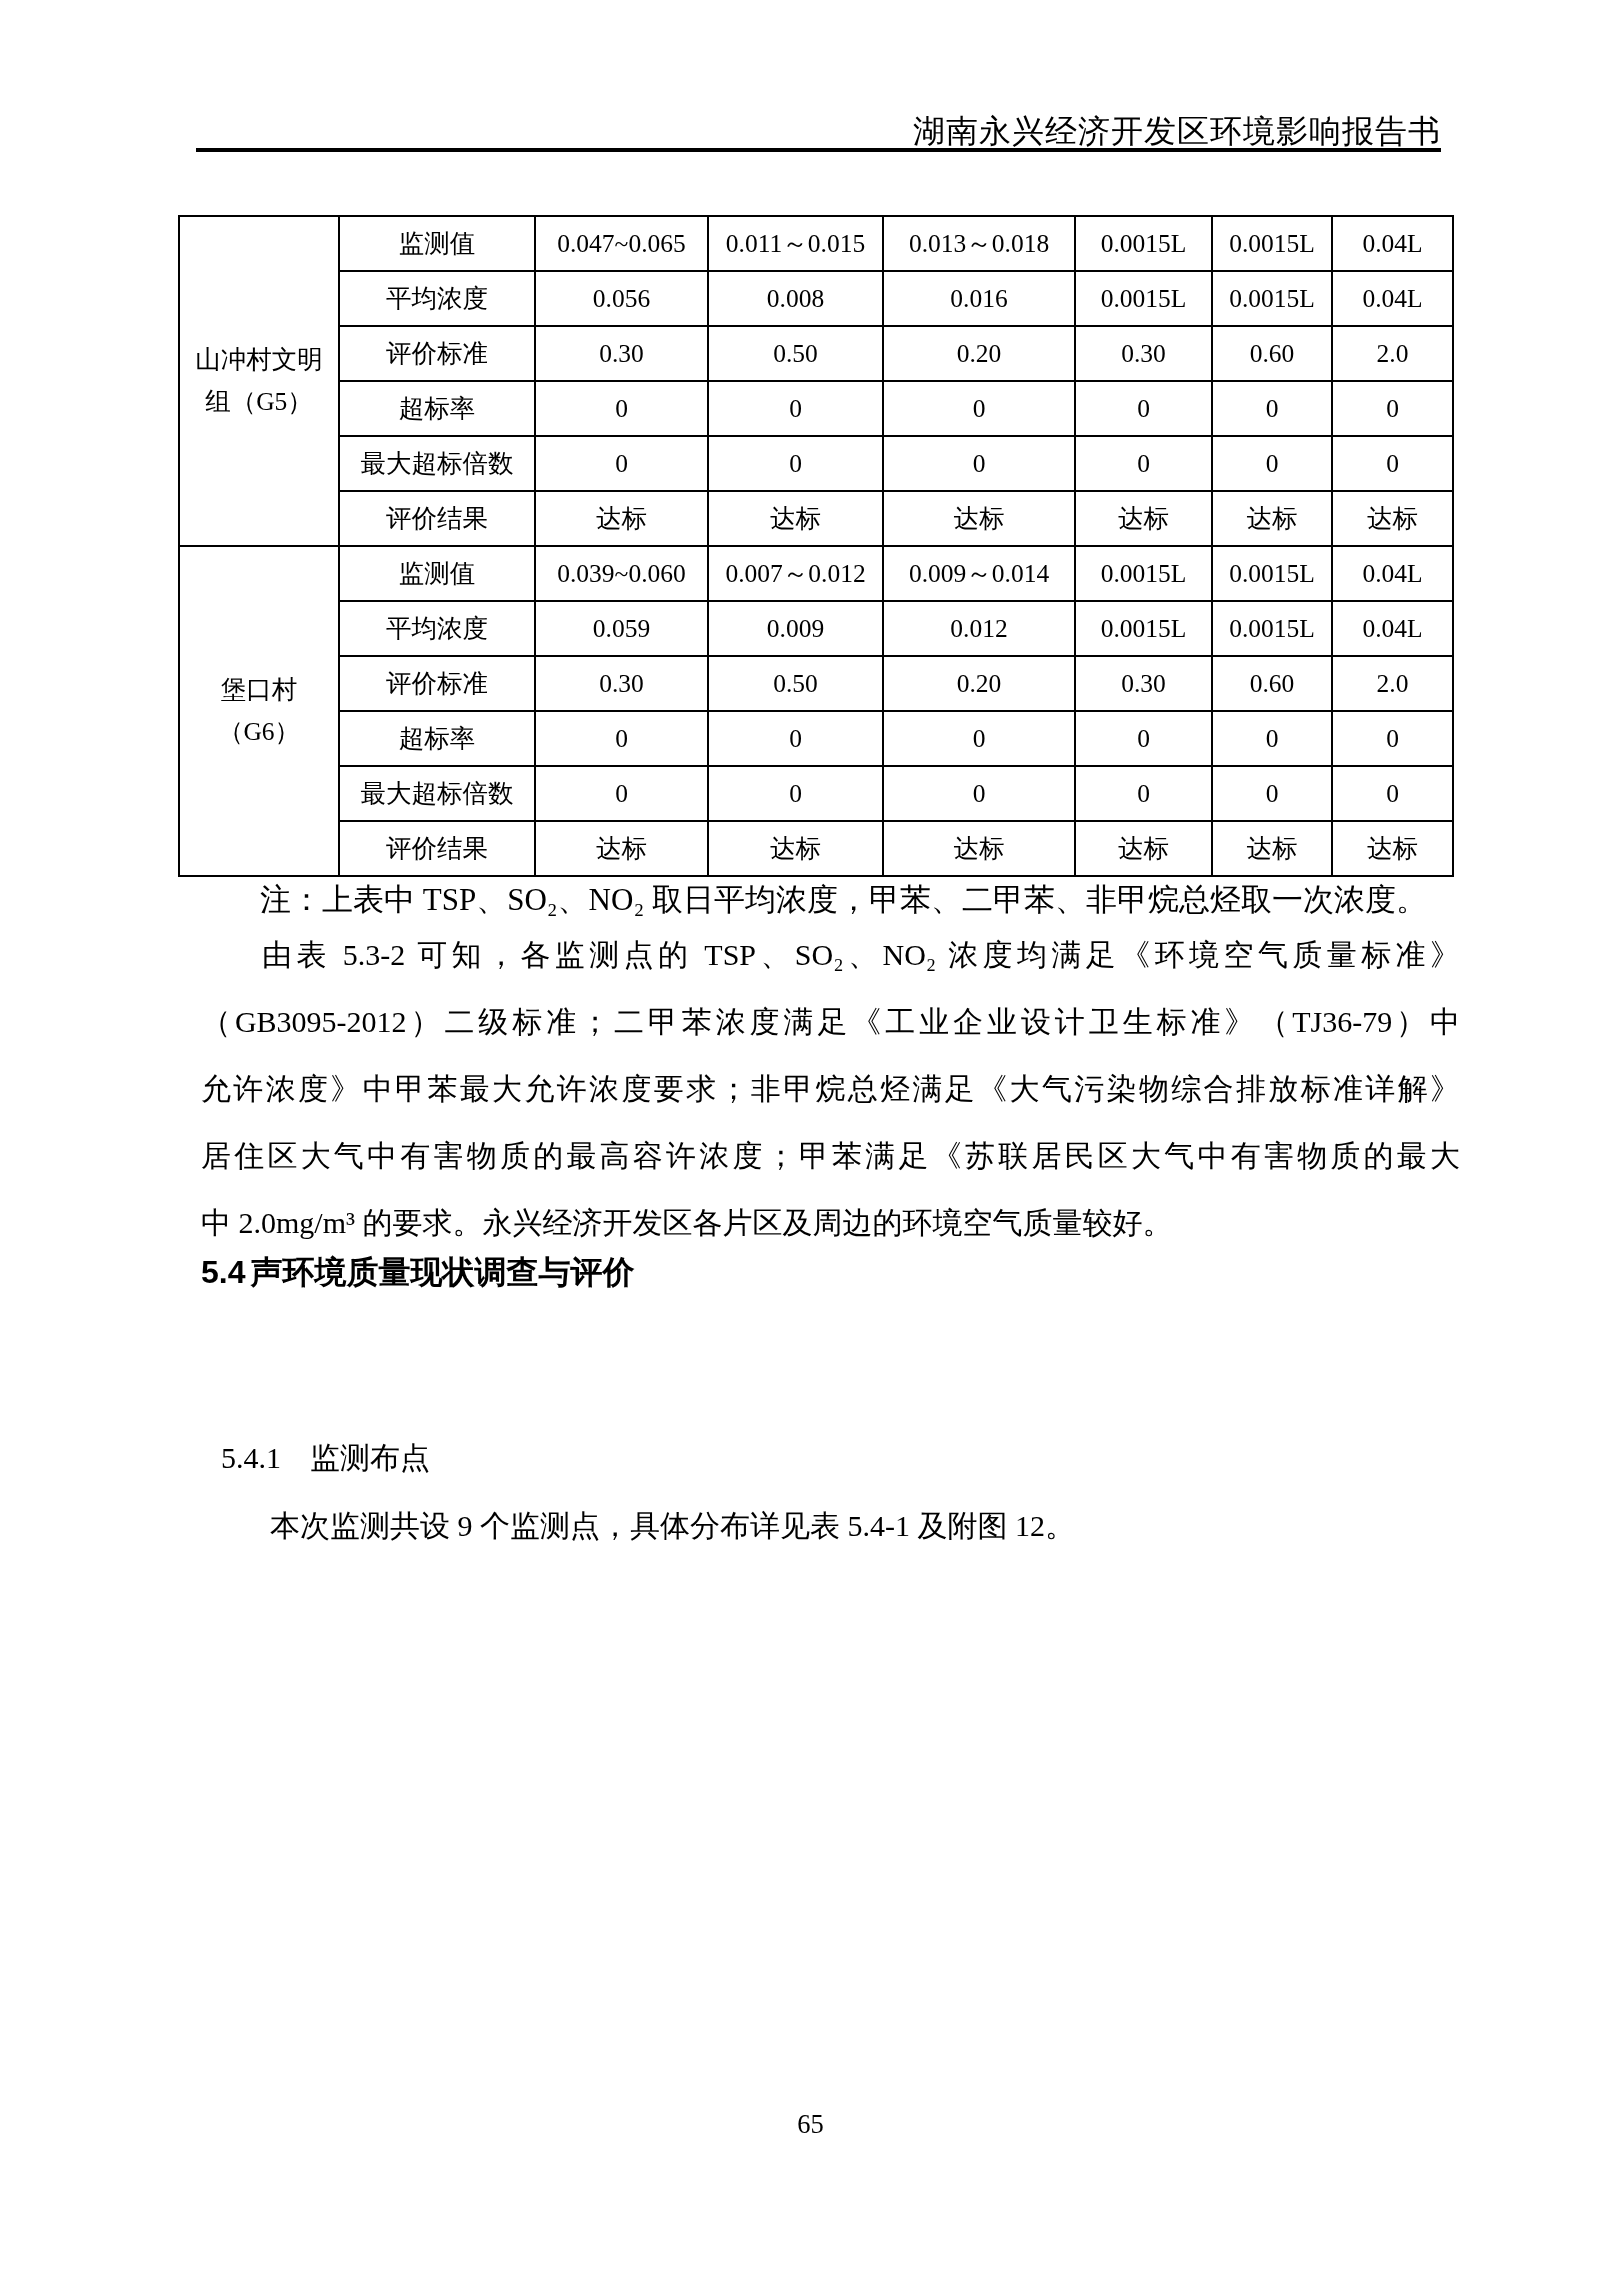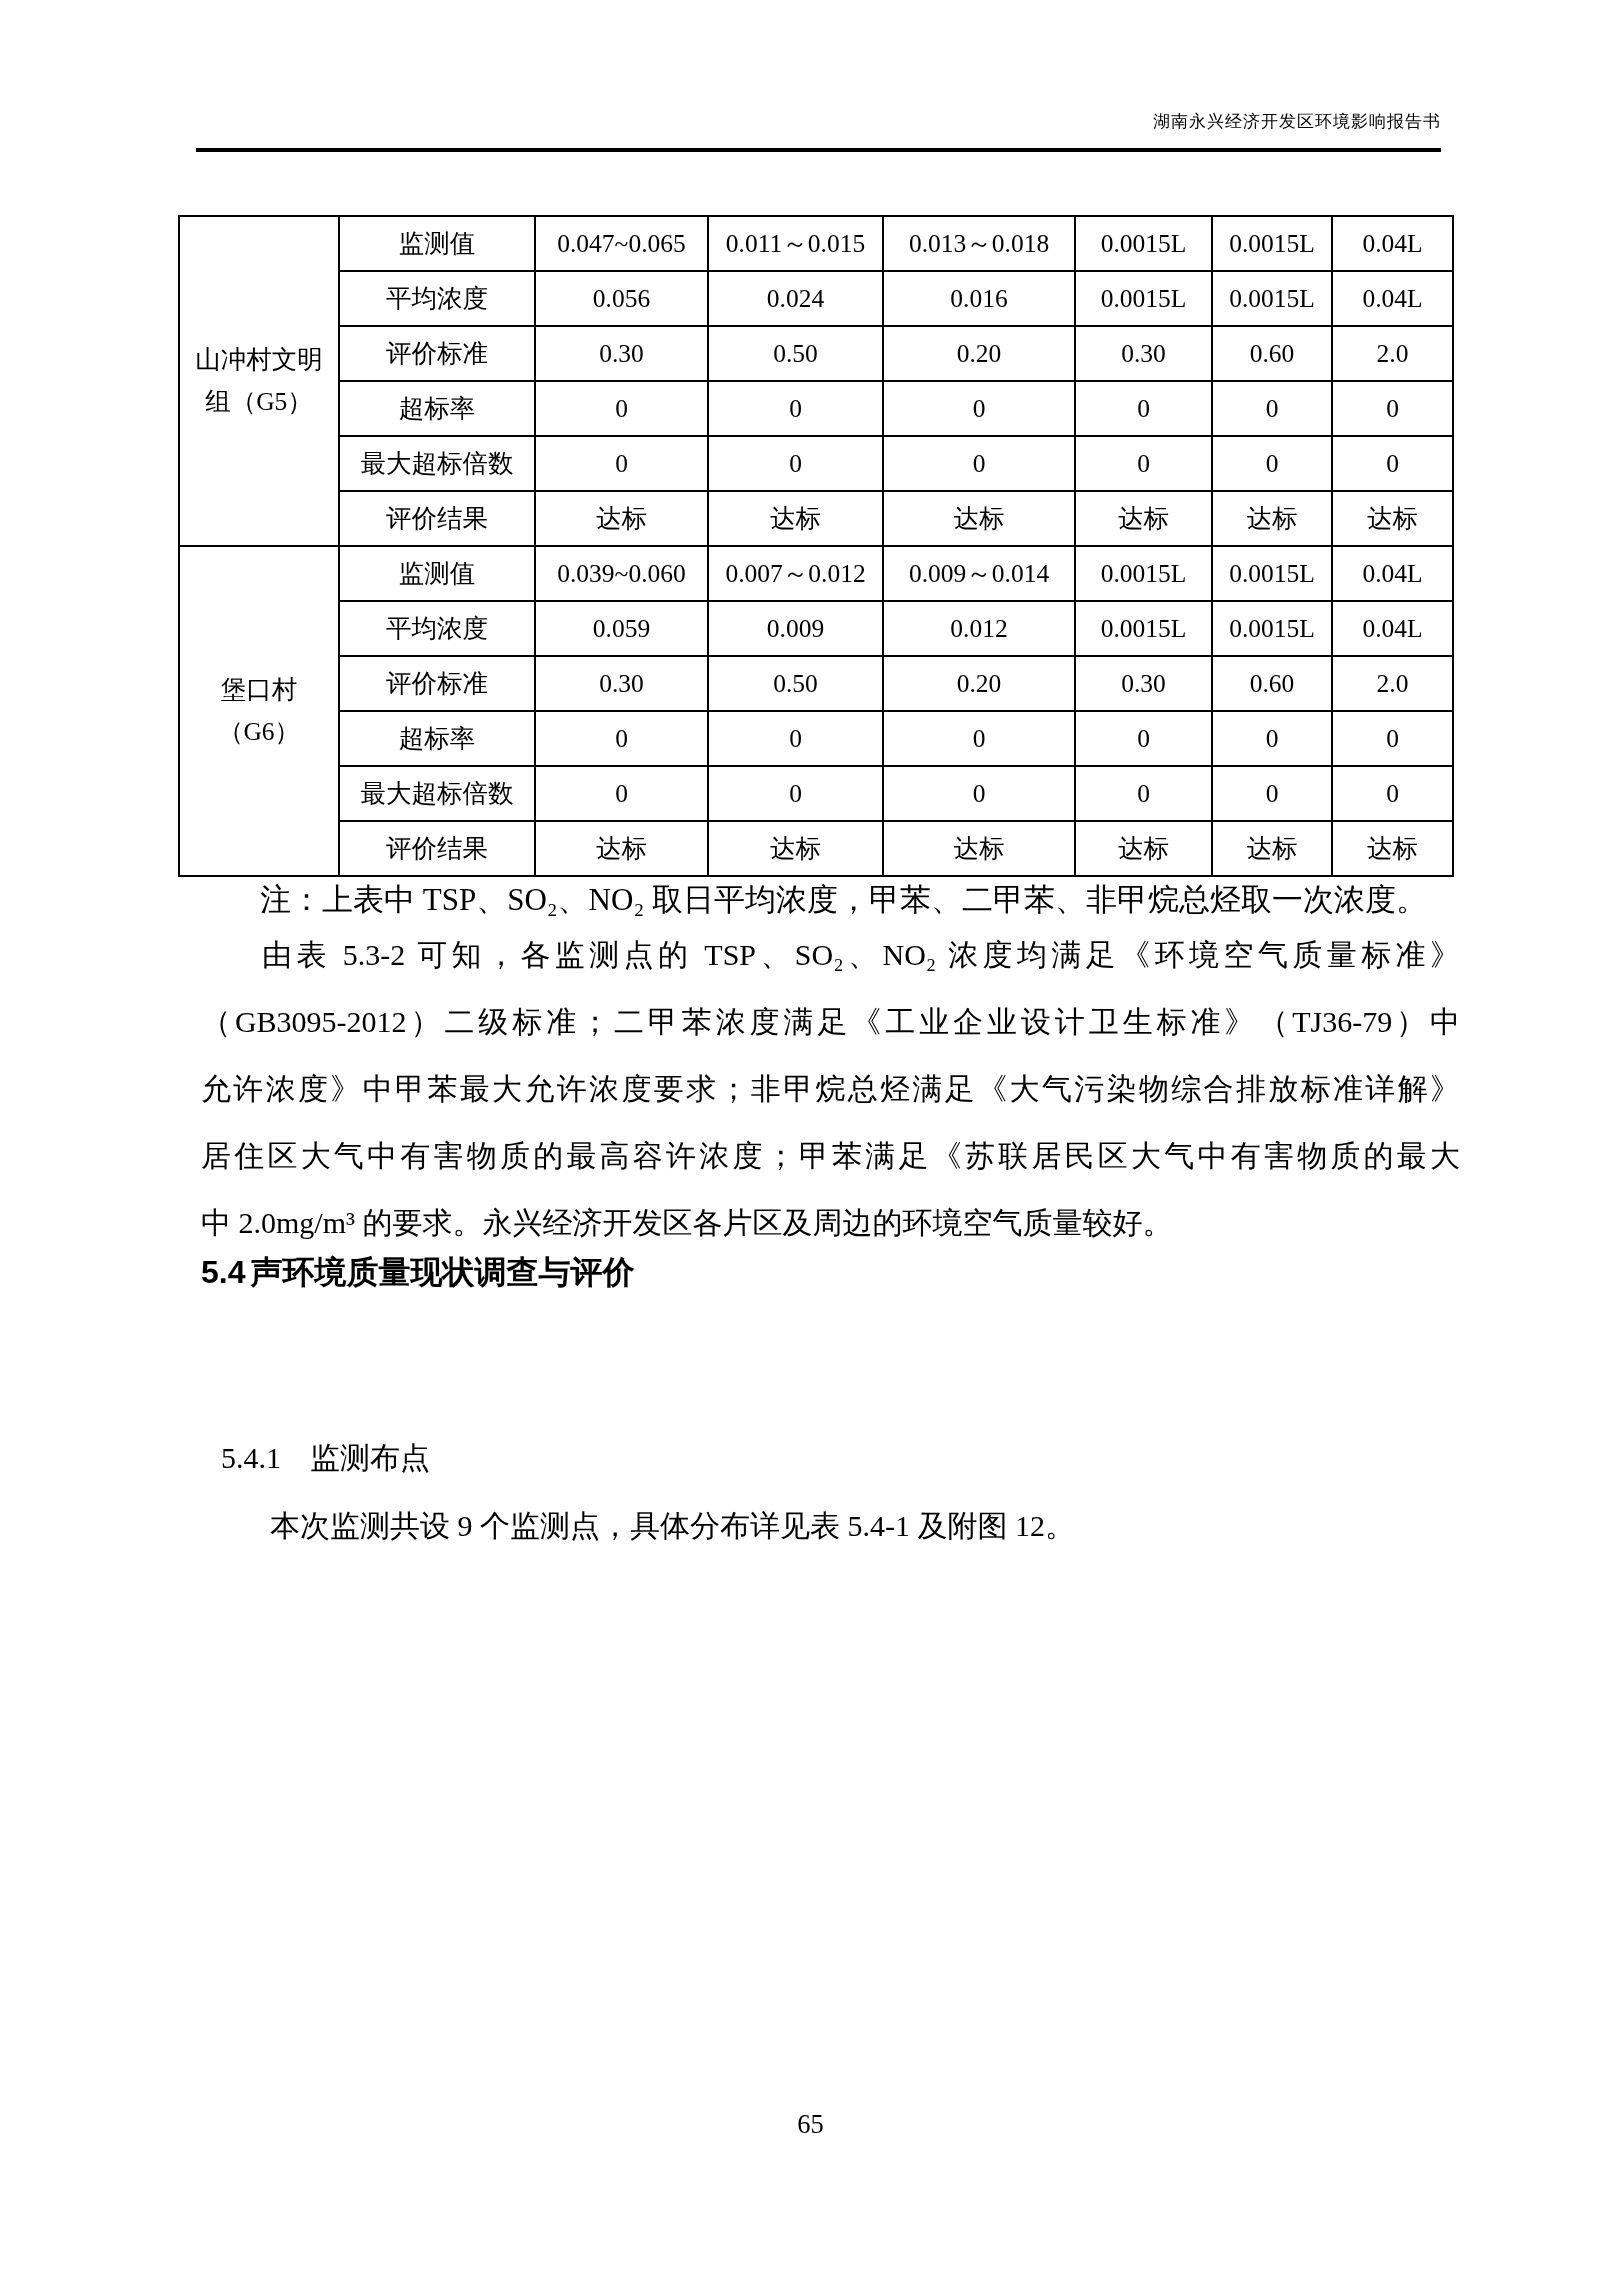--- a/index.html
+++ b/index.html
@@ -3,21 +3,21 @@
 <meta charset="utf-8">
 <style>
   html,body{margin:0;padding:0;}
   body{
     width:1621px;height:2293px;background:#ffffff;color:#000;
     position:relative;overflow:hidden;
     font-family:"Liberation Serif","DejaVu Serif",serif;
   }
   .hdr-title{
     position:absolute;top:110px;right:180px;
-    font-size:17px;letter-spacing:1px;white-space:nowrap;
+    font-size:32px;letter-spacing:1px;white-space:nowrap;
   }
   .hdr-rule{
     position:absolute;left:196px;top:148px;width:1245px;height:3.9px;background:#000;
   }
   .air-table{
     position:absolute;left:178px;top:215px;
     border-collapse:collapse;table-layout:fixed;width:1273px;
   }
   .air-table td{
     border-left:2px solid #000;border-right:2px solid #000;
@@ -87,21 +87,21 @@
       <td>0.047~0.065</td>
       <td>0.011～0.015</td>
       <td>0.013～0.018</td>
       <td>0.0015L</td>
       <td>0.0015L</td>
       <td>0.04L</td>
     </tr>
     <tr>
       <td>平均浓度</td>
       <td>0.056</td>
-      <td>0.024</td>
+      <td>0.008</td>
       <td>0.016</td>
       <td>0.0015L</td>
       <td>0.0015L</td>
       <td>0.04L</td>
     </tr>
     <tr>
       <td>评价标准</td>
       <td>0.30</td>
       <td>0.50</td>
       <td>0.20</td>

